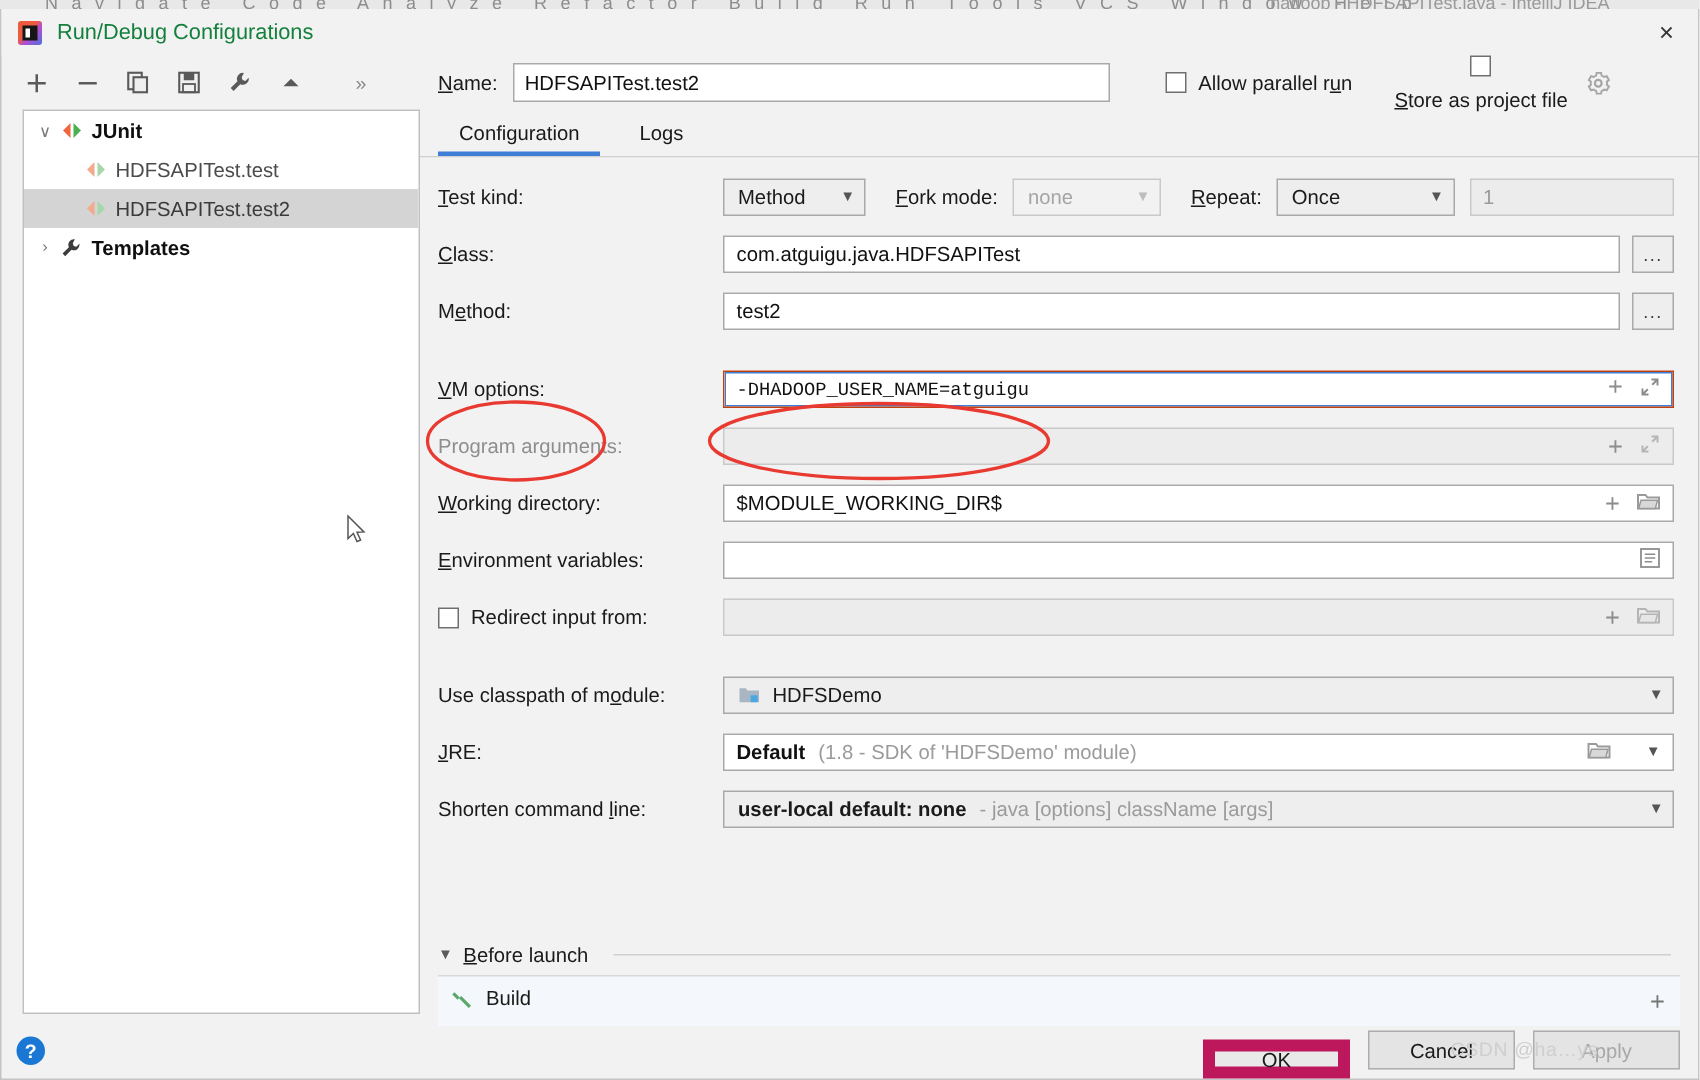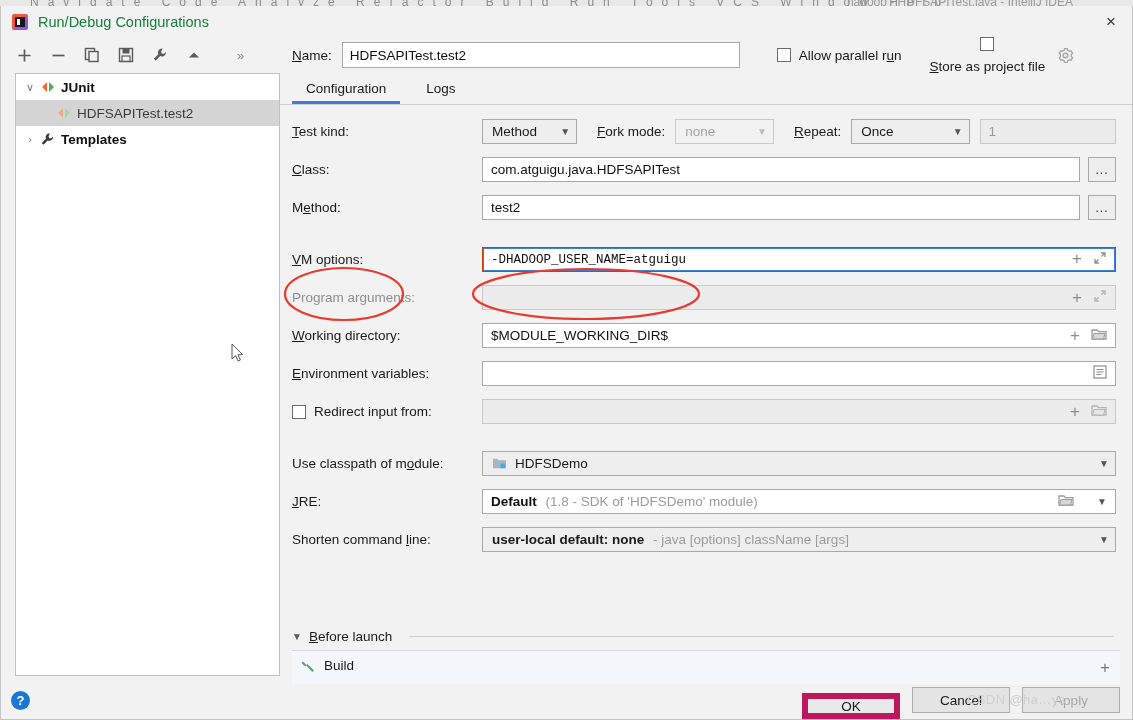--- a/index.html
+++ b/index.html
@@ -196,21 +196,21 @@
     background: #1a78d4; color:#fff; font-size: 13px; font-weight:bold;
     display:flex; align-items:center; justify-content:center;
   }
   .btn-group { margin-left:auto; display:flex; align-items:center; gap: 12px; }
   .btn {
     min-width: 98px; height: 26px; padding: 0 12px;
     border:1px solid #adadad; background:#e4e4e4;
     display:flex; align-items:center; justify-content:center;
     font-size: 13.5px; color:#1a1a1a;
   }
-  .btn.default { border: 6px solid #be185d; background:#e9e9e9;margin-top:12px; }
+  .btn.default { border: 8px solid #be185d; background:#e9e9e9;margin-top:12px; }
   .btn.dis { color:#a8a8a8; }
 
   
   .anno { position:absolute; pointer-events:none; }
 
   
   .watermark {
     position:absolute; left: 967px; top: 692px;
     font-size: 13px; color:#cfcfcf; white-space:nowrap;
     letter-spacing: .4px;
@@ -281,20 +281,29 @@
             <span class="twisty">∨</span>
             <span class="junit-icon">
               <svg width="14" height="12" viewBox="0 0 14 12">
                   <path d="M6 1 1 6l5 5z" fill="#f0663c"></path>
                   <path d="M8 1l5 5-5 5z" fill="#4caf50"></path>
                 </svg>
             </span>
             <span class="lbl">JUnit</span>
           </div>
 
+          <div class="tree-row child">
+            <span class="junit-icon">
+              <svg width="14" height="12" viewBox="0 0 14 12">
+                  <path d="M6 1 1 6l5 5z" fill="#f3a98e"></path>
+                  <path d="M8 1l5 5-5 5z" fill="#a6d7a8"></path>
+                </svg>
+            </span>
+            <span class="lbl">HDFSAPITest.test</span>
+          </div>
 
           <div class="tree-row child sel">
             <span class="junit-icon">
               <svg width="14" height="12" viewBox="0 0 14 12">
                   <path d="M6 1 1 6l5 5z" fill="#f3a98e"></path>
                   <path d="M8 1l5 5-5 5z" fill="#a6d7a8"></path>
                 </svg>
             </span>
             <span class="lbl">HDFSAPITest.test2</span>
           </div>

